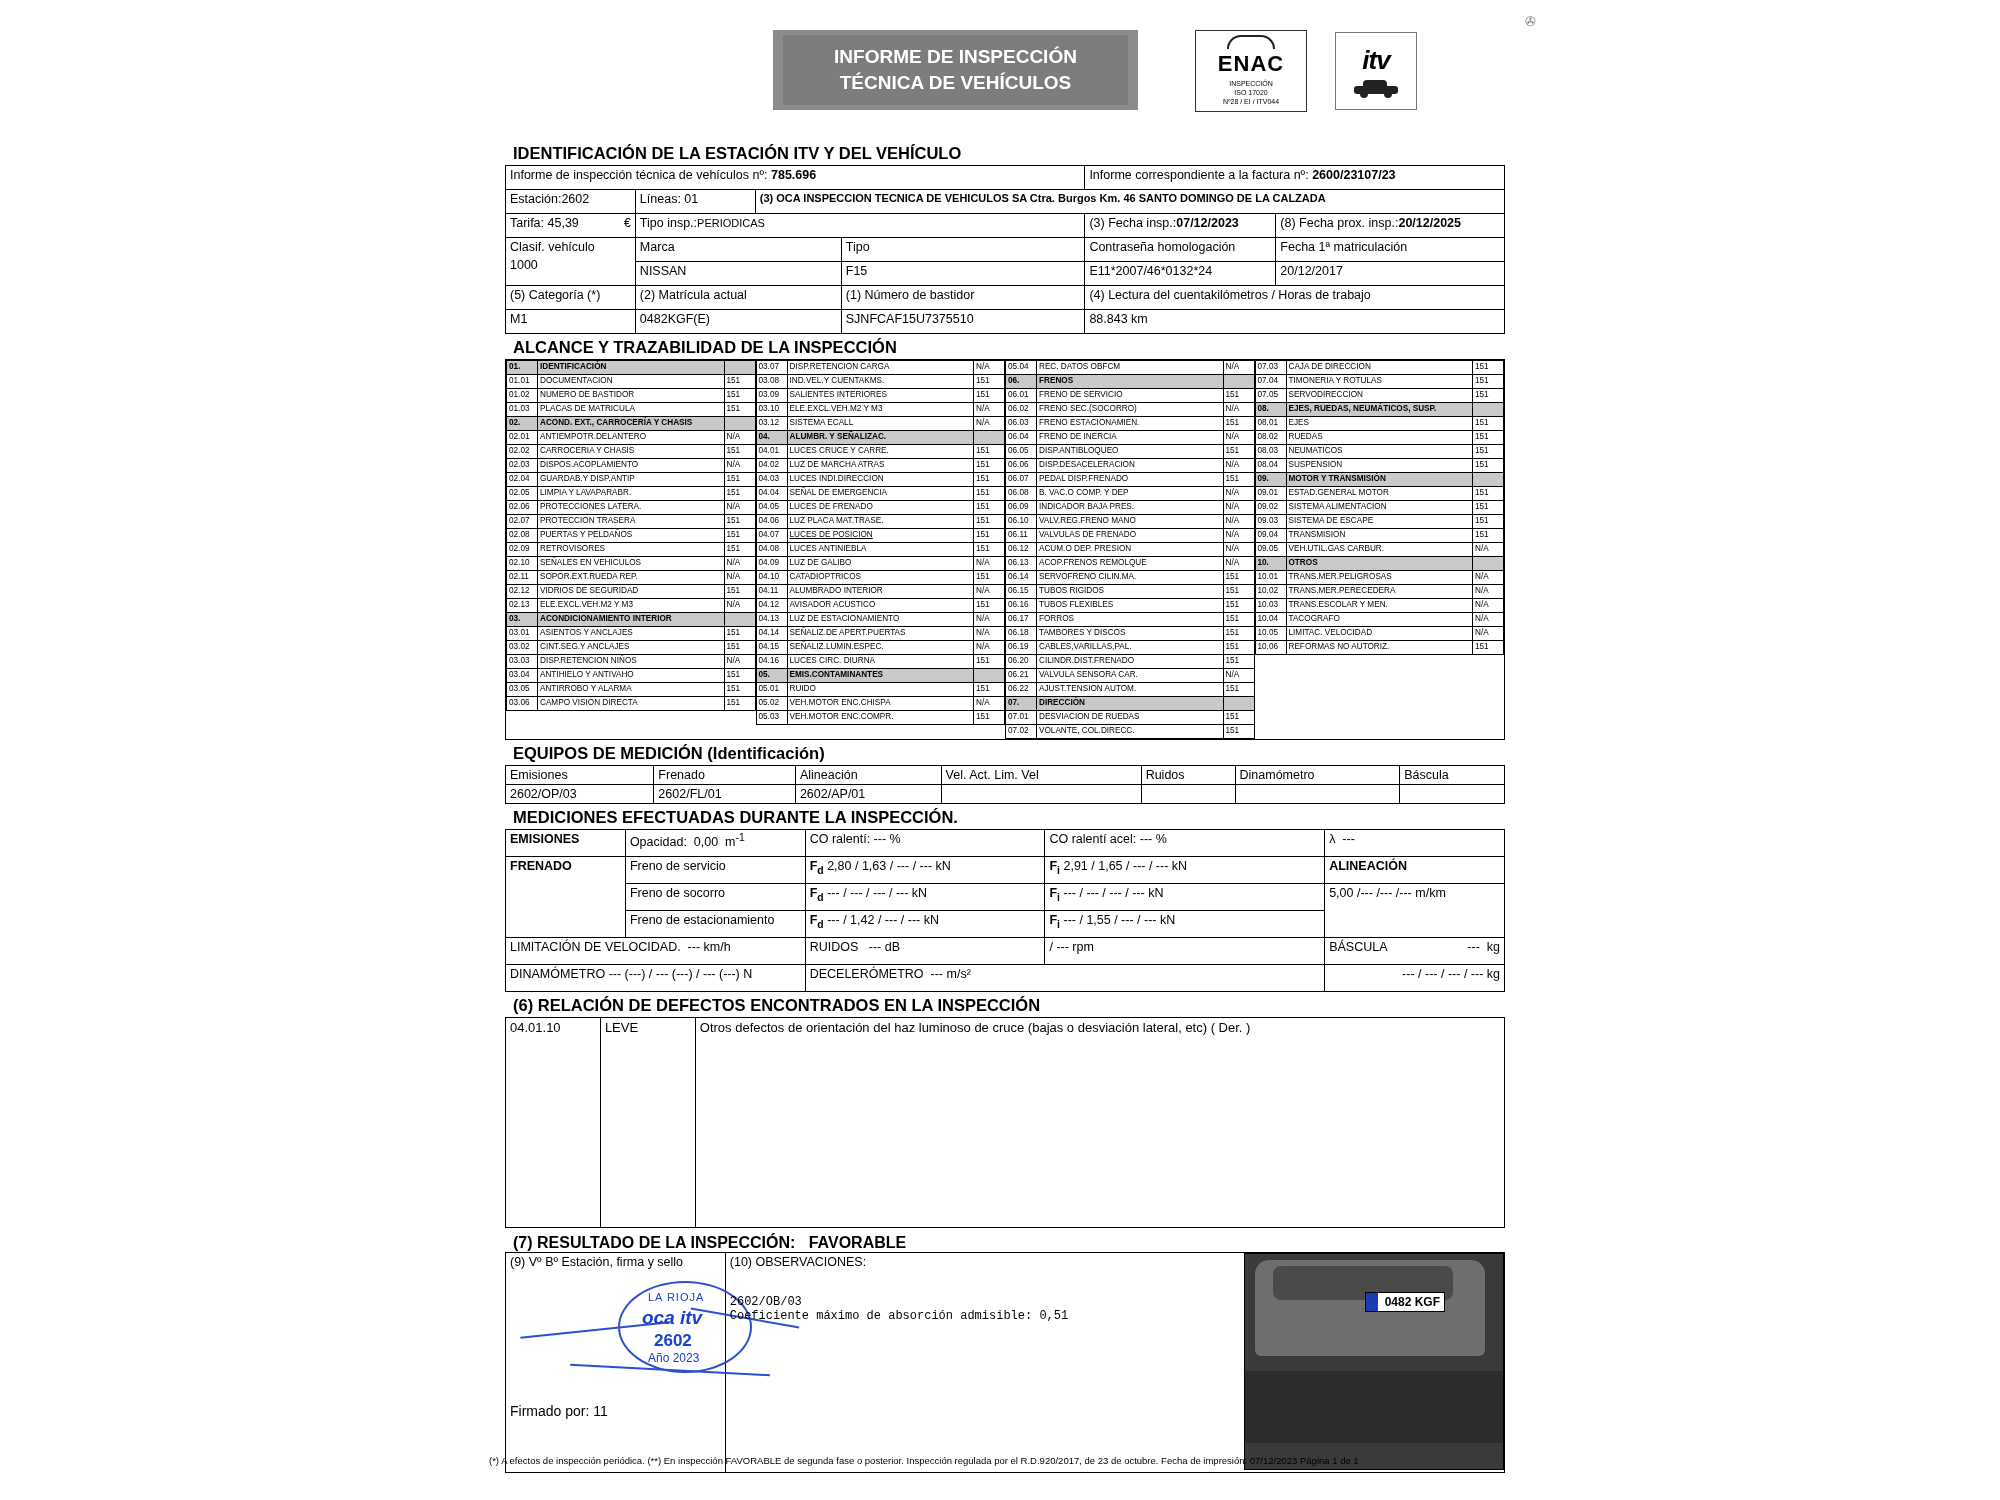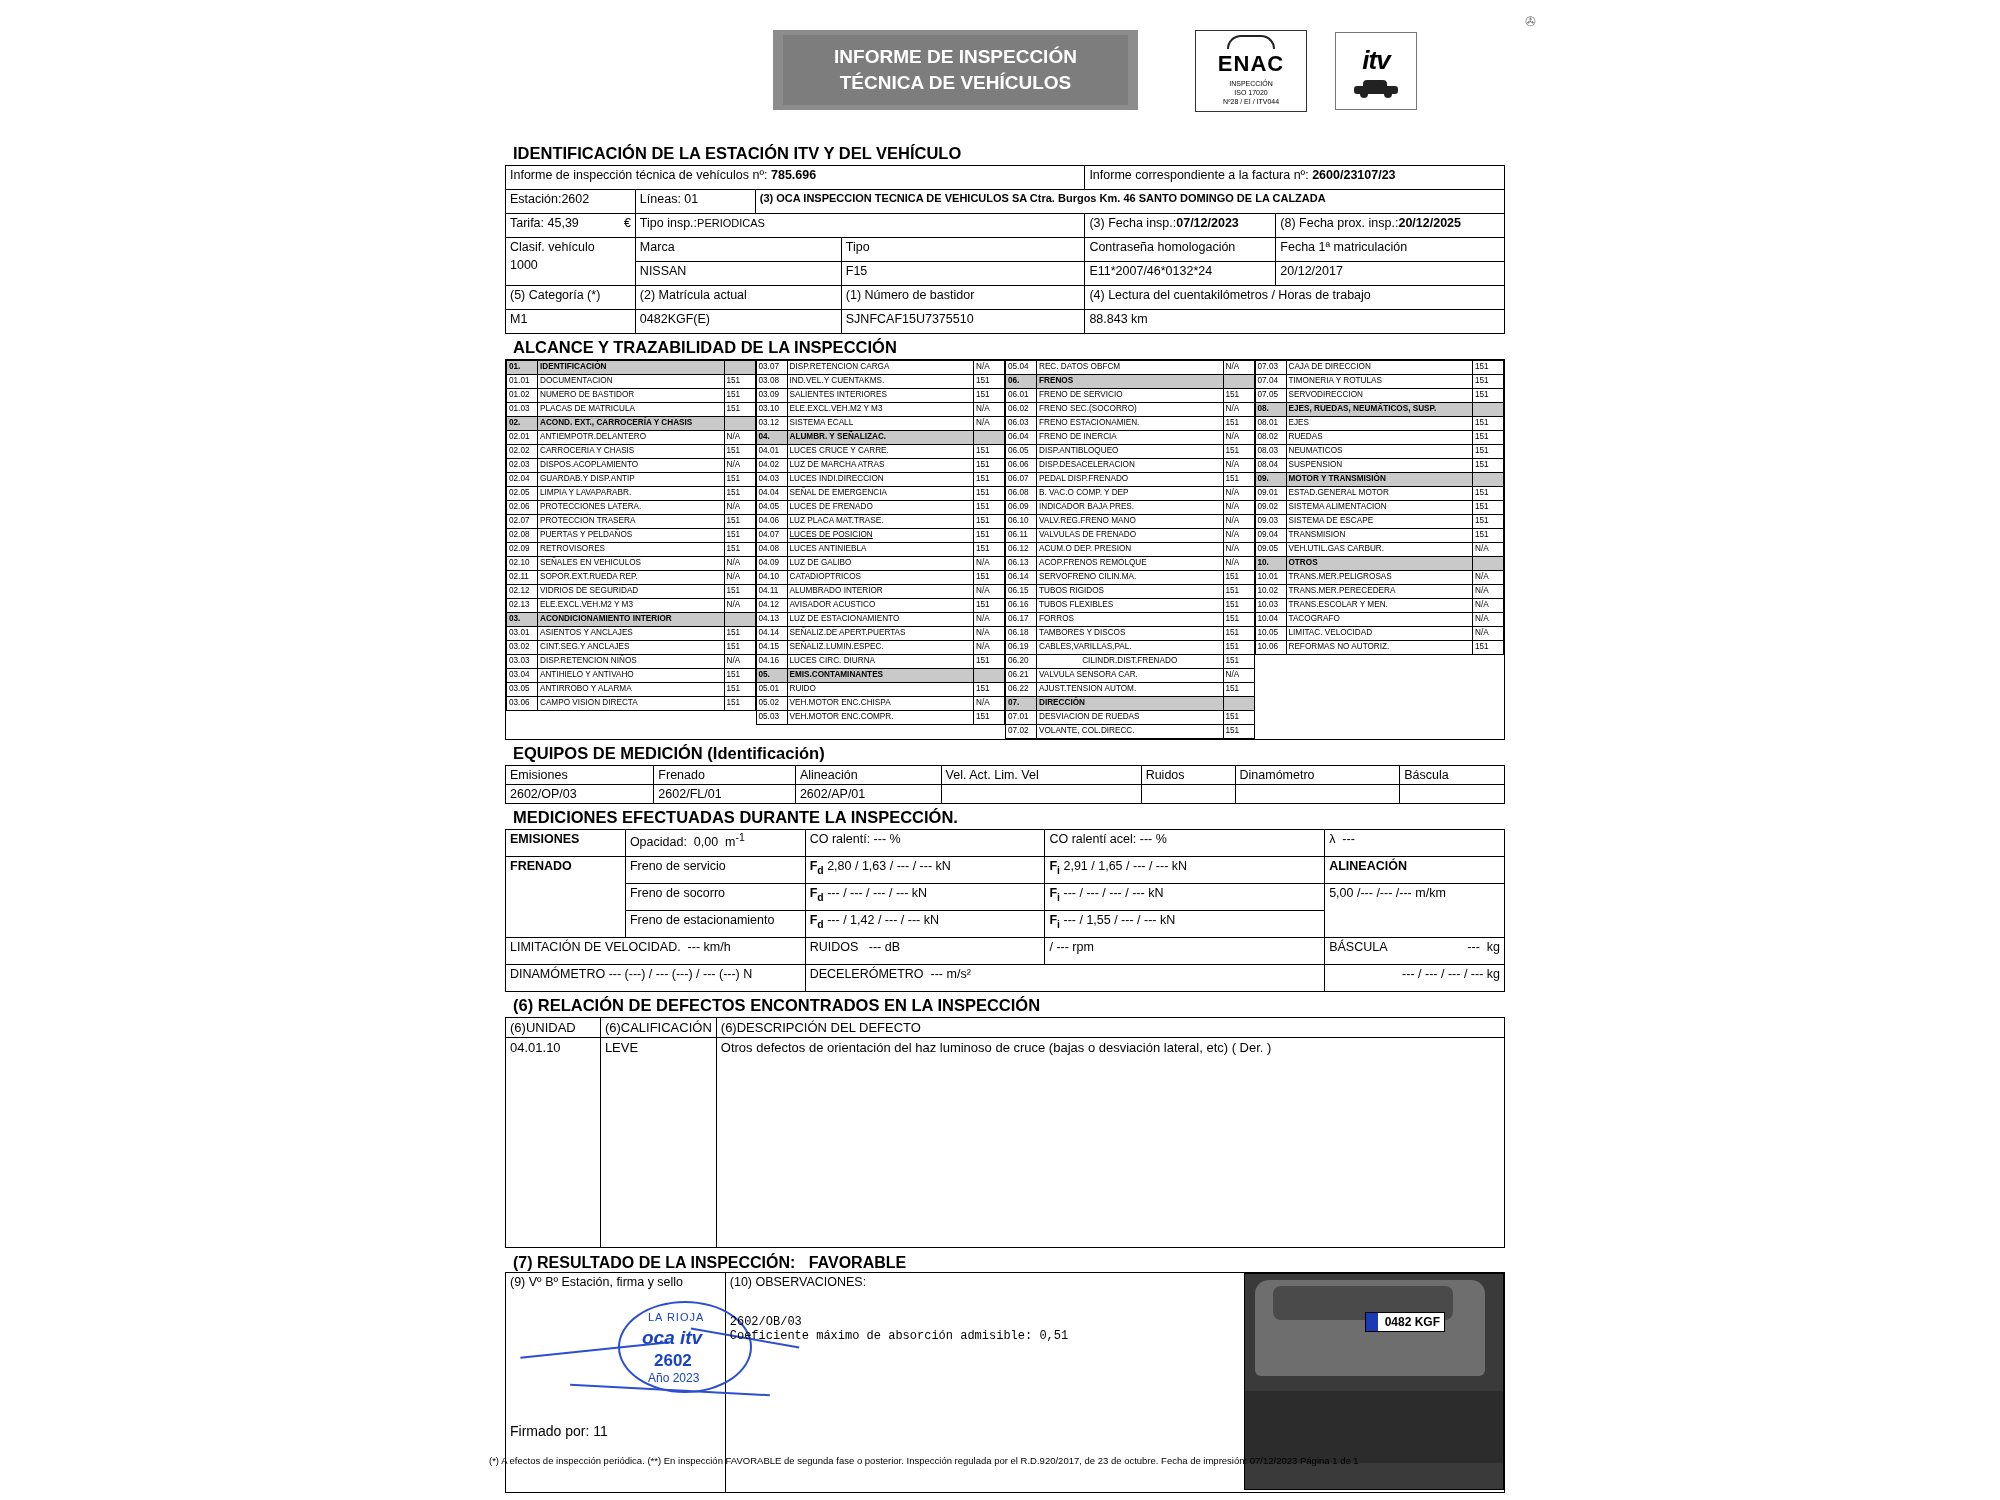--- a/index.html
+++ b/index.html
@@ -531,21 +531,21 @@
                   <td style="white-space: nowrap;">TAMBORES Y DISCOS</td>
                   <td class="val">151</td>
                 </tr>
                 <tr>
                   <td class="code">06.19</td>
                   <td style="white-space: nowrap;">CABLES,VARILLAS,PAL.</td>
                   <td class="val">151</td>
                 </tr>
                 <tr>
                   <td class="code">06.20</td>
-                  <td style="white-space: nowrap; text-align: center;">CILINDR.DIST.FRENADO</td>
+                  <td style="white-space: nowrap;">CILINDR.DIST.FRENADO</td>
                   <td class="val">151</td>
                 </tr>
                 <tr>
                   <td class="code">06.21</td>
                   <td style="white-space: nowrap;">VALVULA SENSORA CAR.</td>
                   <td class="val">N/A</td>
                 </tr>
                 <tr>
                   <td class="code">06.22</td>
                   <td style="white-space: nowrap;">AJUST.TENSION AUTOM.</td>
@@ -745,25 +745,20 @@
         <td colspan="2" style="border-right:none"><span>DINAMÓMETRO</span> <span>--- (---) / --- (---) / --- (---) N</span></td>
         <td colspan="2"><span>DECELERÓMETRO</span> &nbsp;<span>--- m/s²</span></td>
         <td style="text-align:right">--- / --- / --- / --- kg</td>
       </tr>
     </tbody>
       </table>
 
     <div class="sec-title">(6) RELACIÓN DE DEFECTOS ENCONTRADOS EN LA INSPECCIÓN</div>
     <table class="defects">
       <tbody>
-          <tr id="def-head">
-            <td style="width: 9.5%;">(6)UNIDAD</td>
-            <td style="width: 9.5%;">(6)CALIFICACIÓN</td>
-            <td>(6)DESCRIPCIÓN DEL DEFECTO</td>
-          </tr>
       <tr id="def-row">
         <td style="width:9.5%;height:205px;vertical-align:top">04.01.10</td>
         <td style="width:9.5%;vertical-align:top">LEVE</td>
         <td style="vertical-align:top">Otros defectos de orientación del haz luminoso de cruce (bajas o desviación lateral, etc) ( Der. )</td>
       </tr>
     </tbody>
       </table>
 
     <div style="height:6px"></div>
     <div class="result" style="margin-left:8px">

